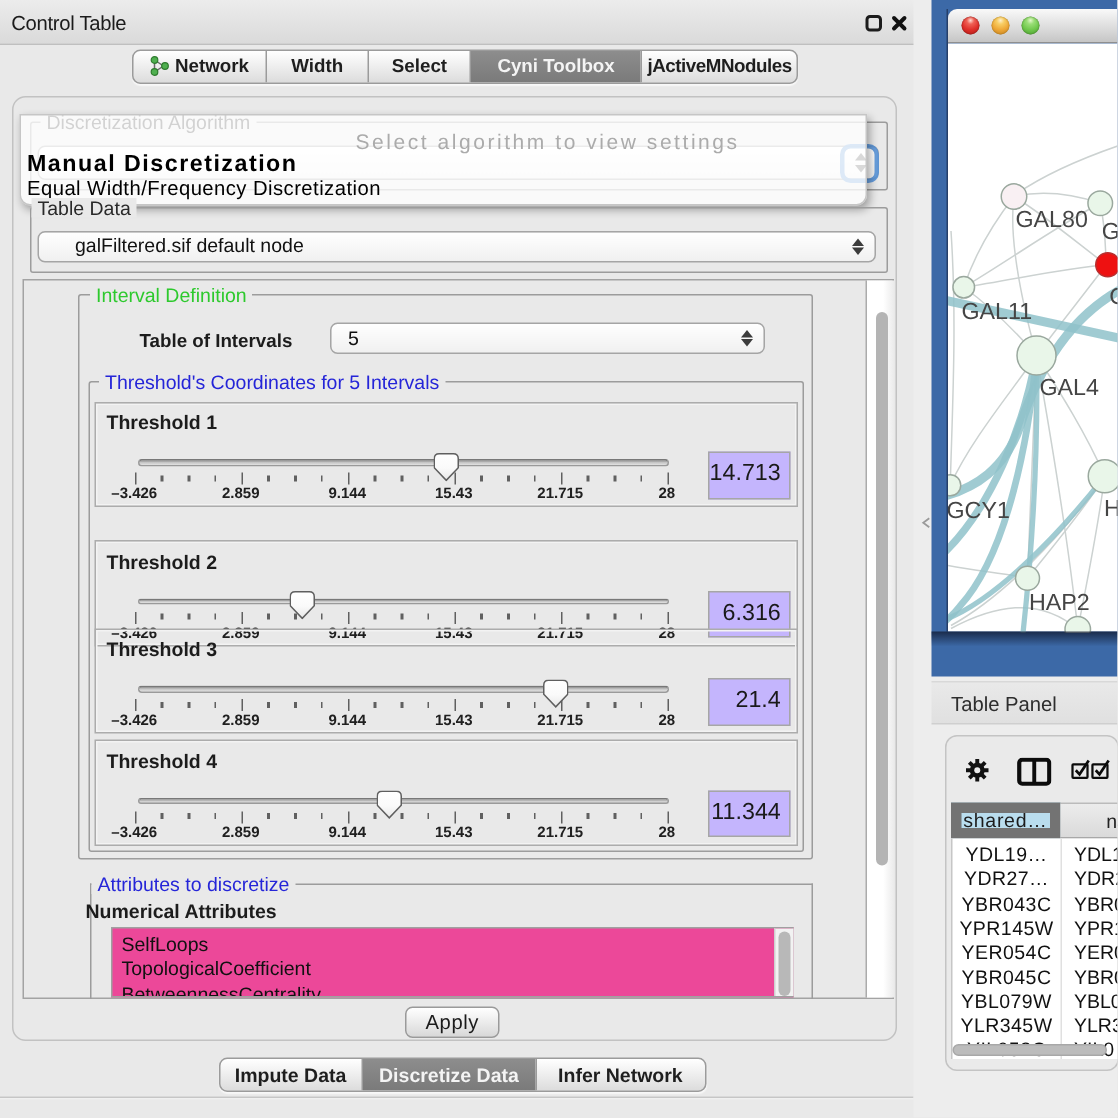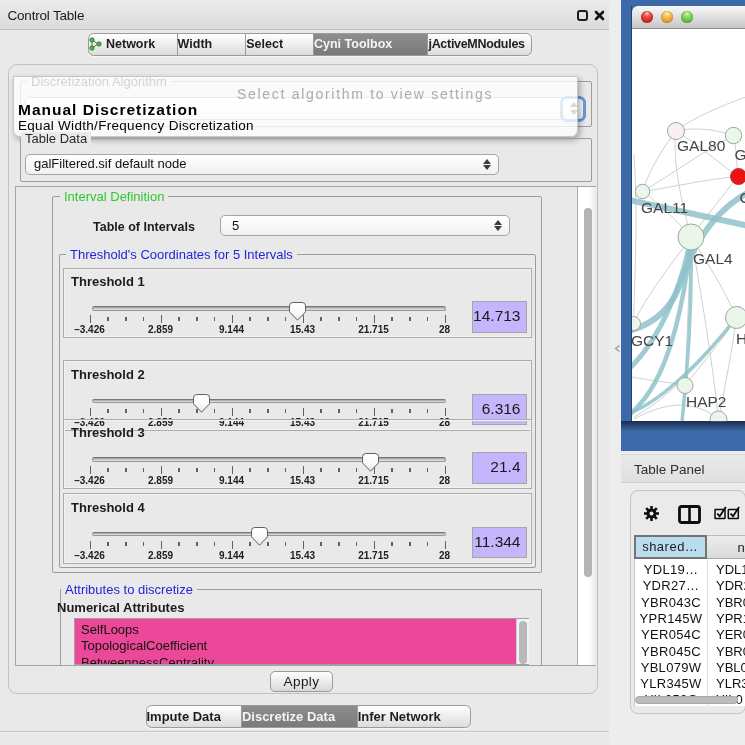--- a/index.html
+++ b/index.html
@@ -9,21 +9,21 @@
 
 
 #titlebar { left:0; top:0; width:616px; height:30px;
   background:linear-gradient(#ececec,#dadada); border-bottom:1px solid #bfbfbf; }
 #titletext { left:7.5px; top:7.5px; font-size:13.5px; letter-spacing:-0.2px; color:#1b1b1b; }
 #floatico { left:577px; top:10px; width:11px; height:11px; border:2px solid #1c1c1c; border-radius:3px; }
 
 
 .seg { display:flex; border:1px solid #9b9b9b; border-radius:5.5px; overflow:hidden;
   background:linear-gradient(#ffffff,#dcdcdc); box-shadow:0 1px 1px rgba(255,255,255,.7); }
-.seg div { border-right:1px solid #9b9b9b; display:flex; align-items:center; 
+.seg div { border-right:1px solid #9b9b9b; display:flex; align-items:center; justify-content:center;
   font-size:12.5px; font-weight:bold; color:#1e1e1e; }
 .seg div:last-child { border-right:none; }
 .seg .sel { background:linear-gradient(#8d8d8d,#7a7a7a); color:#f4f4f4; }
 
 #toptabs { left:88px; top:33px; width:444px; height:22.5px; }
 #bottabs { left:145.5px; top:705px; width:325px; height:22.5px; }
 
 
 #panel { left:8px; top:63.5px; width:590px; height:630px; border:1.5px solid #c2c2c2; border-radius:9px; }
 
@@ -117,21 +117,21 @@
 </div>
 <div class="abs" style="left:560px;top:95.5px;width:26px;height:26px;border:3px solid rgba(88,148,216,.9);border-radius:7px;background:transparent"></div>
 
 <div id="popup" class="abs"></div>
 <div class="abs" style="left:237px;top:85.5px;font-size:14px;letter-spacing:1.7px;color:#ababab">Select algorithm to view settings</div>
 <div class="abs" style="left:18px;top:100.5px;font-size:15.5px;letter-spacing:1px;font-weight:bold;color:#000">Manual Discretization</div>
 <div class="abs" style="left:18px;top:118px;font-size:13.5px;letter-spacing:0.3px;color:#000">Equal Width/Frequency Discretization</div>
 
 <div class="grp abs" style="left:20px;top:138px;width:572px;height:43.5px"></div>
 <div class="leg abs" style="left:21px;top:132px;color:#2a2a2a">Table Data</div>
-<div class="combo abs" style="left:25px;top:153.5px;width:474px;height:21.5px;line-height:18.5px;padding-left:8px">galFiltered.sif default node
+<div class="combo abs" style="left:25px;top:153.5px;width:559px;height:21.5px;line-height:18.5px;padding-left:24px">galFiltered.sif default node
   <div class="cararea">
       <div class="car-up"></div>
       <div class="car-dn"></div>
     </div>
 </div>
 
 <div class="abs" style="left:14.5px;top:186px;width:581px;height:480px;border:1px solid #a3a3a3"></div>
 <div class="abs" style="left:576.5px;top:187px;width:19px;height:478px;background:linear-gradient(to right,#ffffff 60%,#ebebeb);border-left:1px solid #ababab"></div>
 <div class="abs" style="left:583.5px;top:207.5px;width:8.5px;height:369px;border-radius:4.5px;background:#b4b4b4"></div>
 
@@ -425,21 +425,21 @@
   <line x1="11.5" y1="1" x2="11.5" y2="18" stroke="#0c0c0c" stroke-width="2.6"></line>
 </svg>
 <svg class="abs" style="left:714px;top:505.5px" width="27" height="14" viewBox="0 0 27 14">
   <g fill="none" stroke="#0c0c0c" stroke-width="1.5">
     <rect x="1" y="3.5" width="10" height="9" rx="0.5"></rect>
     <rect x="14.3" y="3.5" width="10" height="9" rx="0.5"></rect>
     <path d="M3.2,7.5 L5.7,10.2 L11.8,1" stroke-width="1.8"></path>
     <path d="M16.5,7.5 L19,10.2 L25.1,1" stroke-width="1.8"></path>
   </g>
 </svg>
-<div class="abs" style="left:634px;top:534.5px;width:72.5px;height:24px;background:#b9ddee;border:2px solid #737373;font-size:13px;letter-spacing:0.5px;display:flex;align-items:center;justify-content:center">shared…</div>
+<div class="abs" style="left:634px;top:534.5px;width:72.5px;height:24px;background:#b9ddee;border:7px solid #737373;font-size:13px;letter-spacing:0.5px;display:flex;align-items:center;justify-content:center">shared…</div>
 <div class="abs" style="left:706.5px;top:534.5px;width:38.5px;height:24px;background:linear-gradient(#ececec,#dadada);border-top:1px solid #bbb;border-bottom:1px solid #a8a8a8"></div>
 <div class="abs" style="left:737.5px;top:540px;font-size:13px;color:#222">na</div>
 <div class="abs" style="left:633.5px;top:558.5px;width:111.5px;height:147px;background:#fff;border-left:1px solid #c6c6c6;overflow:hidden">
 <div class="abs" style="left:0;top:3.5px;width:73px;text-align:center;font-size:13px;letter-spacing:0.3px;color:#111">YDL19…</div>
 <div class="abs" style="left:81.5px;top:3.5px;font-size:13px;color:#111">YDL1</div>
 <div class="abs" style="left:0;top:19.8px;width:73px;text-align:center;font-size:13px;letter-spacing:0.3px;color:#111">YDR27…</div>
 <div class="abs" style="left:81.5px;top:19.8px;font-size:13px;color:#111">YDR2</div>
 <div class="abs" style="left:0;top:36.1px;width:73px;text-align:center;font-size:13px;letter-spacing:0.3px;color:#111">YBR043C</div>
 <div class="abs" style="left:81.5px;top:36.1px;font-size:13px;color:#111">YBR0</div>
 <div class="abs" style="left:0;top:52.4px;width:73px;text-align:center;font-size:13px;letter-spacing:0.3px;color:#111">YPR145W</div>

